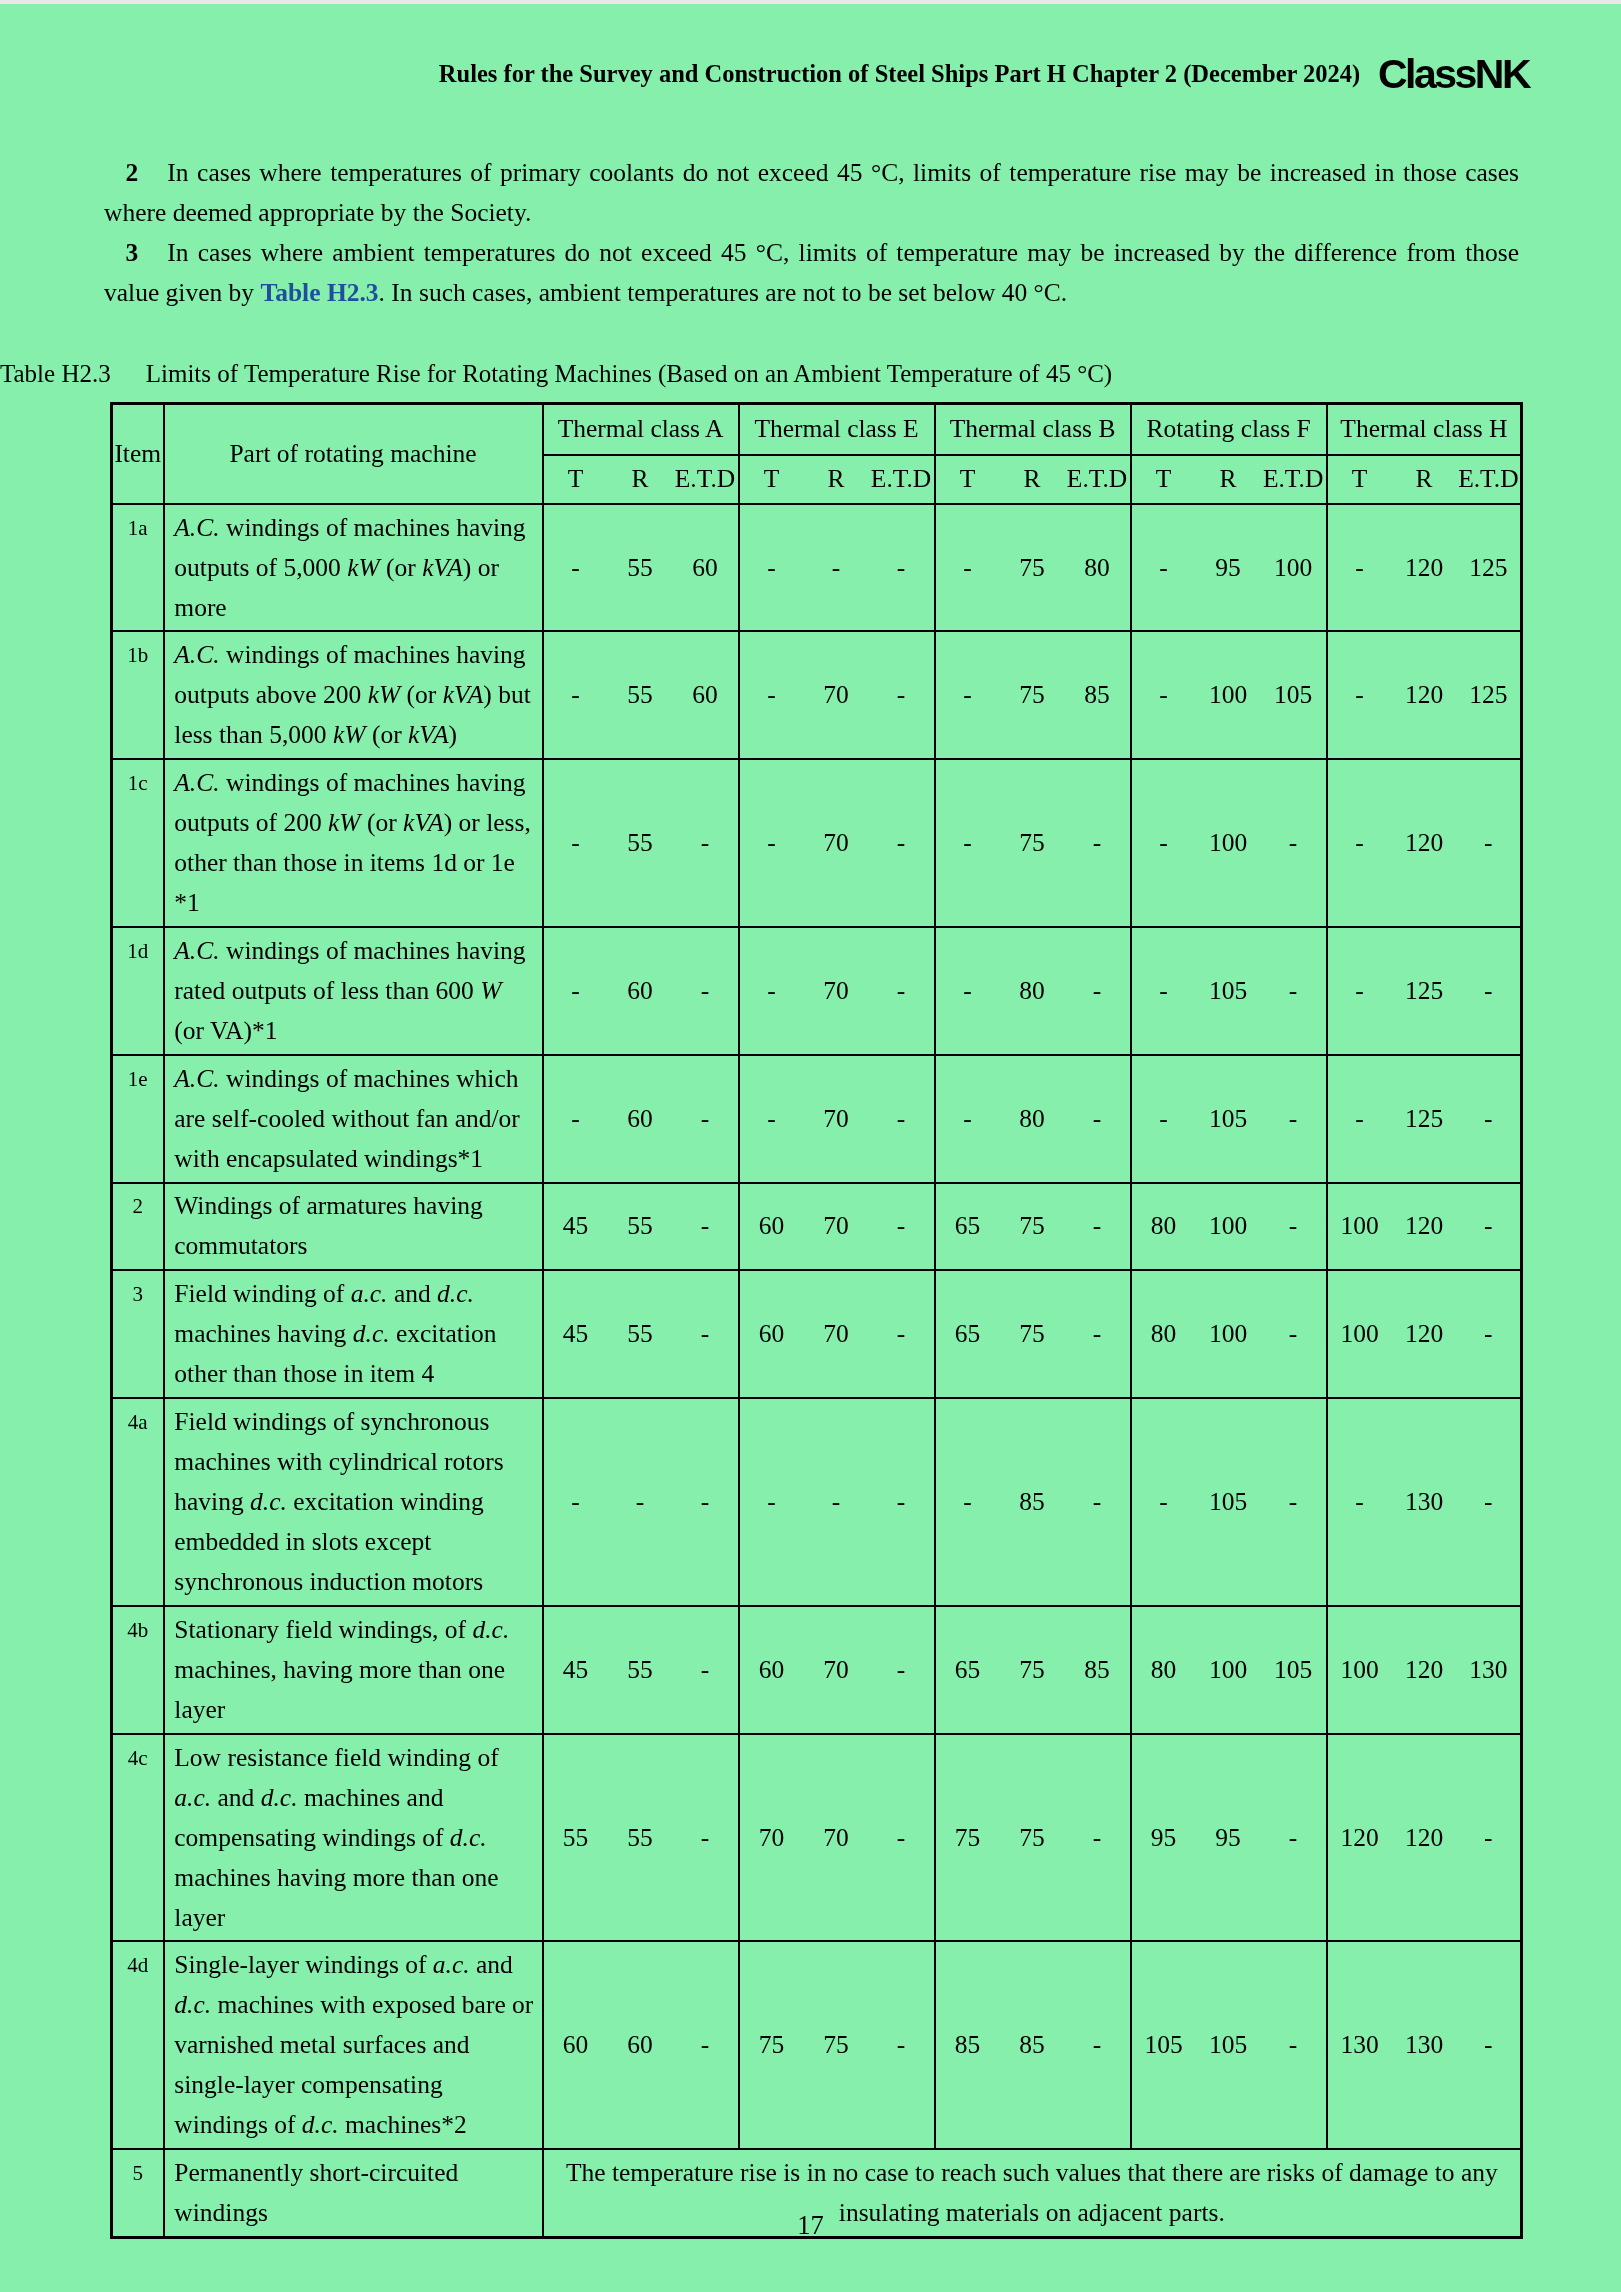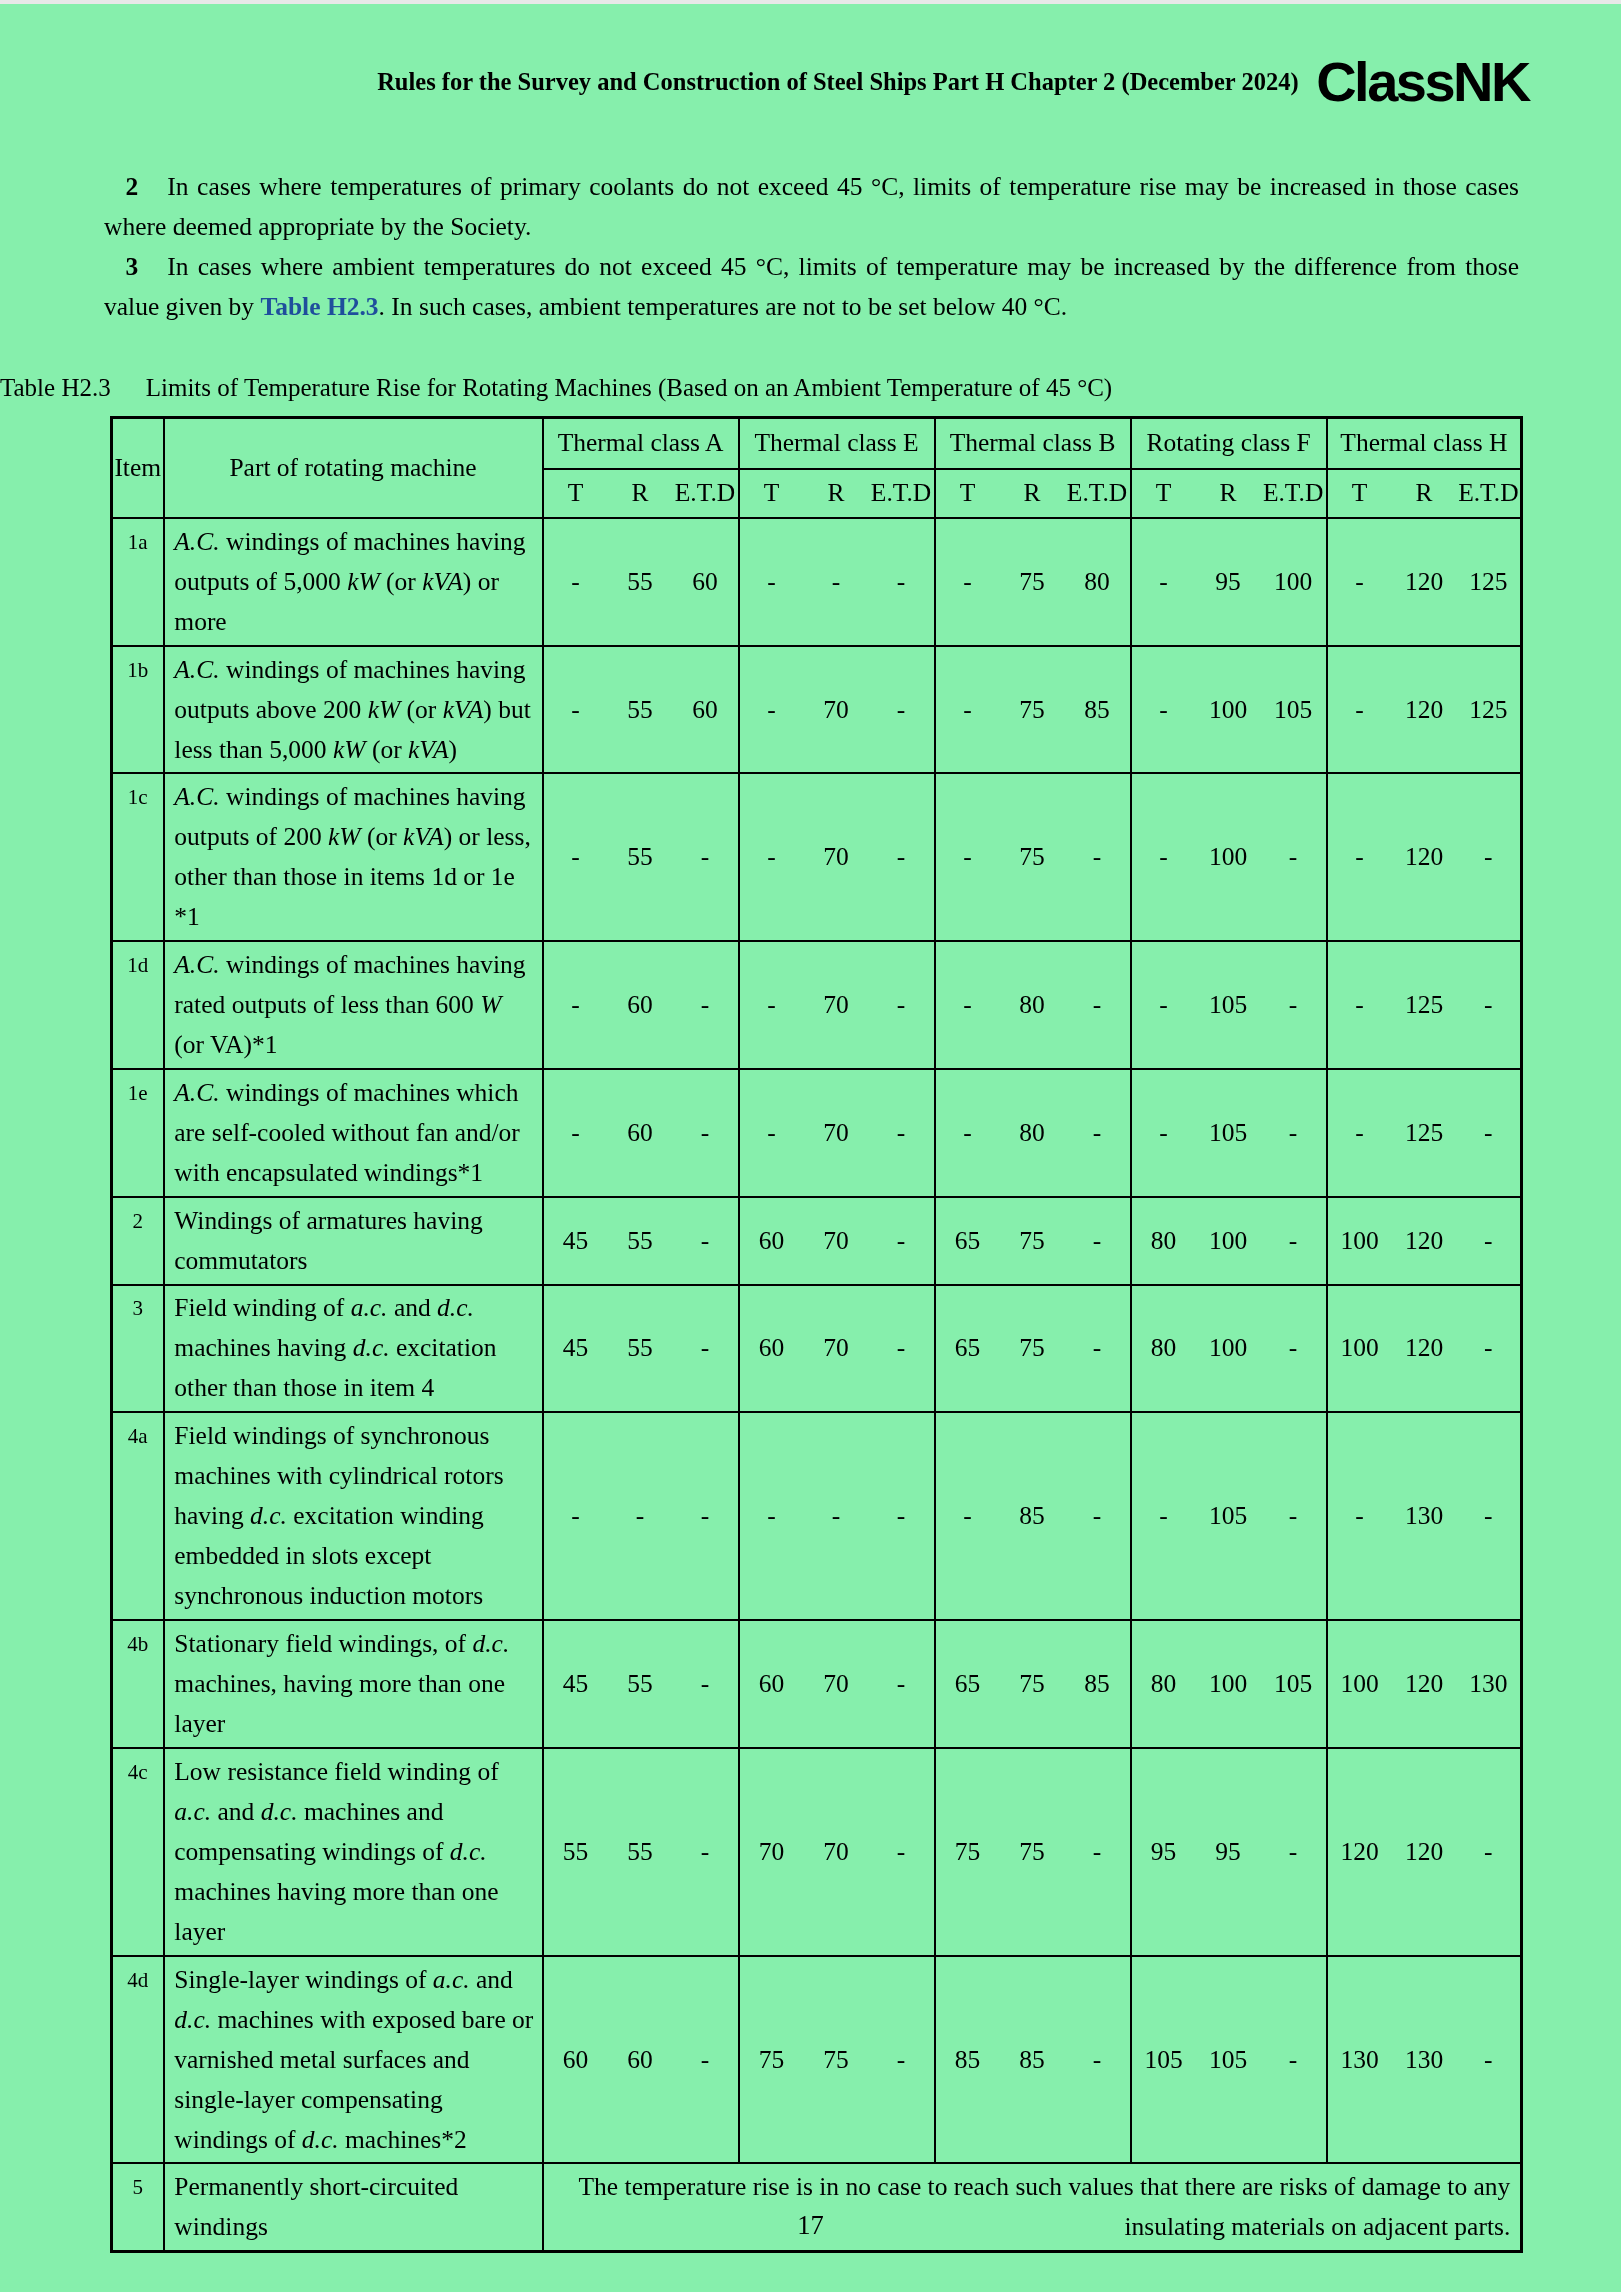--- a/index.html
+++ b/index.html
@@ -9,21 +9,21 @@
     font-family:"Liberation Serif","DejaVu Serif",serif;
     overflow:hidden;
   }
   .page-header {
     display:flex; justify-content:flex-end; align-items:center;
     gap:17.6px; padding:51px 92px 0 104px;
   }
   .doc-title { font-weight:bold; font-size:24.5px; white-space:nowrap; }
   .logo {
     font-family:"Liberation Sans","DejaVu Sans",sans-serif;
-    font-weight:bold; font-size:56px; letter-spacing:-2.5px; line-height:0.95;
+    font-weight:bold; font-size:41px; letter-spacing:-2.5px; line-height:0.95;
   }
   .body-text { padding:0 102px 0 104px; margin-top:59px; font-size:25.5px; line-height:40px; text-align:justify; }
   .para { margin:0; text-indent:21.6px; }
   .para .num { font-weight:bold; }
   .num-gap { display:inline-block; width:29px; }
   .ref { color:#1f4e9c; font-weight:bold; cursor:pointer; }
   .table-title { margin-top:47px; text-align:left; font-size:25px; }
   .title-gap { display:inline-block; width:35px; }
   table.temp {
     border-collapse:collapse; table-layout:fixed;
@@ -33,21 +33,21 @@
   th, td { border:2px solid #000; font-weight:normal; padding:0; }
   thead th { font-size:25.5px; height:49px; }
   .head-item, .head-part { border-bottom:2.9px solid #000; }
   .sub-head { border-left:none; border-right:none; border-bottom:2.9px solid #000; height:47px; }
   .sub-head.group-start { border-left:2px solid #000; }
   tbody td { border-top:2.9px solid #000; border-bottom:2.9px solid #000; }
   td.item-cell { text-align:center; vertical-align:top; font-size:21px; line-height:40px; padding-top:2.9px; }
   td.part-cell { vertical-align:top; font-size:25.5px; line-height:40px; padding:2.9px 7.8px 2.9px 9.8px; }
   td.value-cell { text-align:center; vertical-align:middle; font-size:25.5px; border-left:none; border-right:none; }
   td.value-cell.group-start { border-left:2px solid #000; }
-  td.note-cell { font-size:25.5px; line-height:40px; padding:2.9px 9.8px 2.9px 9.8px; vertical-align:top; border-left:2px solid #000; text-align:right; }
+  td.note-cell { font-size:25.5px; line-height:40px; padding:2.9px 9.8px 2.9px 9.8px; vertical-align:top; border-left:2px solid #000; text-align:center; }
   .page-number { position:absolute; bottom:56px; left:0; width:100%; text-align:center; font-size:26.5px; }
 </style>
 </head>
 <body>
 
 <div class="page">
 
   <div class="page-header">
     <span class="doc-title">Rules for the Survey and Construction of Steel Ships Part H Chapter 2 (December 2024)</span>
     <span class="logo">ClassNK</span>

